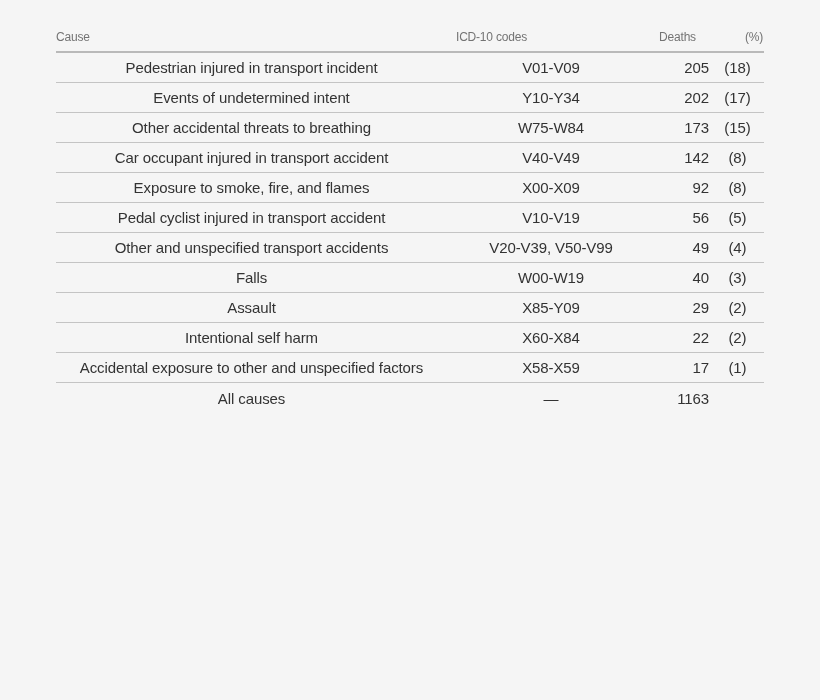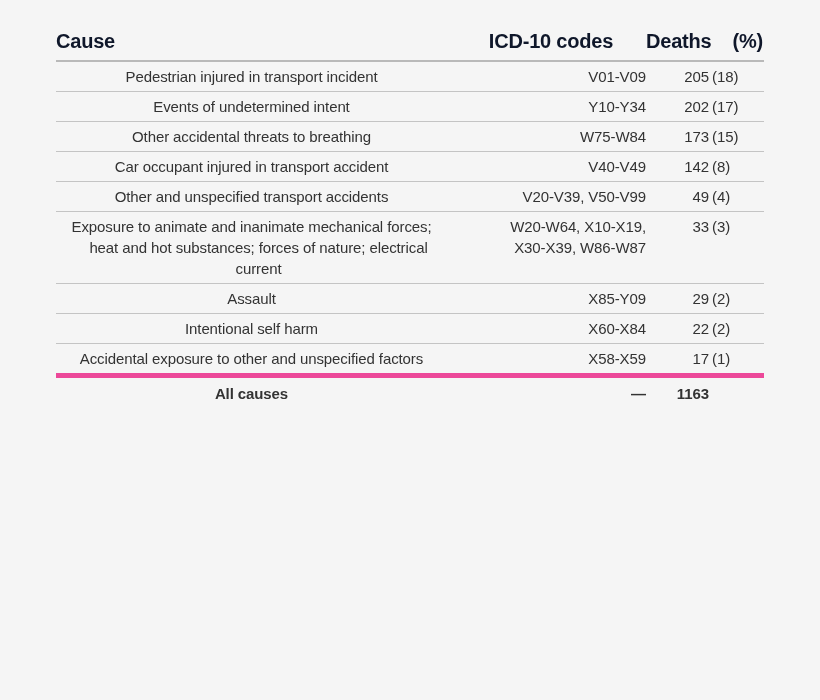--- a/index.html
+++ b/index.html
@@ -27,29 +27,29 @@
     border-collapse: collapse;
     table-layout: fixed;
   }
 
   table.stats-table col.col-cause   { width: 400px; }
   table.stats-table col.col-icd     { width: 190px; }
   table.stats-table col.col-deaths  { width: 66px; }
   table.stats-table col.col-pct     { width: 52px; }
 
   thead th {
-    font-size: 20px;
-    font-weight: bold;
+    font-size: 12px;
+    font-weight: normal;
     letter-spacing: -0.2px;
     padding: 0 0 7px 0;
     vertical-align: bottom;
-    color: #0f172a;
+    color: #737373;
   }
   th.h-cause  { text-align: left; }
-  th.h-icd    { text-align: center; }
+  th.h-icd    { text-align: left; }
   th.h-deaths { text-align: center; padding-right: 3px; }
   th.h-pct    { text-align: right; padding-right: 1px; }
 
   thead tr { border-bottom: 2px solid #b9b9b9; }
 
   tbody tr { border-bottom: 1px solid #c4c4c4; }
   tbody tr:last-child { border-bottom: none; }
 
   tbody td {
     font-size: 15px;
@@ -62,36 +62,36 @@
 
   td.c-cause {
     text-align: center;
     padding-left: 1px;
     padding-right: 10px;
     text-indent: -14px;
     margin-left: 14px;
     padding-left: 15px;
   }
   td.c-icd {
-    text-align: right;
+    text-align: center;
     white-space: pre-line;
   }
   td.c-deaths {
     text-align: right;
     padding-right: 3px;
     white-space: nowrap;
   }
   td.c-pct {
-    text-align: left;
+    text-align: center;
     padding-right: 1px;
     white-space: nowrap;
   }
 
   tr.total-row td { padding-top: 5px; }
-  tr.total-row { border-top: 5px solid #ec4899; font-weight: bold; }
+  tr.total-row { border-top: 1px solid #ec4899; }
 </style>
 </head>
 <body>
 
 <div class="table-wrap">
   <table class="stats-table">
     <colgroup>
       <col class="col-cause">
       <col class="col-icd">
       <col class="col-deaths">
@@ -124,30 +124,41 @@
           <td class="c-deaths">173</td>
           <td class="c-pct">(15)</td>
         </tr>
         <tr>
           <td class="c-cause">Car occupant injured in transport accident</td>
           <td class="c-icd">V40-V49</td>
           <td class="c-deaths">142</td>
           <td class="c-pct">(8)</td>
         </tr>
         <tr>
+          <td class="c-cause">Exposure to smoke, fire, and flames</td>
+          <td class="c-icd">X00-X09</td>
+          <td class="c-deaths">92</td>
+          <td class="c-pct">(8)</td>
+        </tr>
+        <tr>
+          <td class="c-cause">Pedal cyclist injured in transport accident</td>
+          <td class="c-icd">V10-V19</td>
+          <td class="c-deaths">56</td>
+          <td class="c-pct">(5)</td>
+        </tr>
+        <tr>
           <td class="c-cause">Other and unspecified transport accidents</td>
           <td class="c-icd">V20-V39, V50-V99</td>
           <td class="c-deaths">49</td>
           <td class="c-pct">(4)</td>
         </tr>
         <tr>
-          <td class="c-cause">Exposure to animate and inanimate mechanical forces; heat and hot substances; forces of nature; electrical current</td>
-          <td class="c-icd">W20-W64, X10-X19,
-X30-X39, W86-W87</td>
-          <td class="c-deaths">33</td>
+          <td class="c-cause">Falls</td>
+          <td class="c-icd">W00-W19</td>
+          <td class="c-deaths">40</td>
           <td class="c-pct">(3)</td>
         </tr>
         <tr>
           <td class="c-cause">Assault</td>
           <td class="c-icd">X85-Y09</td>
           <td class="c-deaths">29</td>
           <td class="c-pct">(2)</td>
         </tr>
         <tr>
           <td class="c-cause">Intentional self harm</td>

